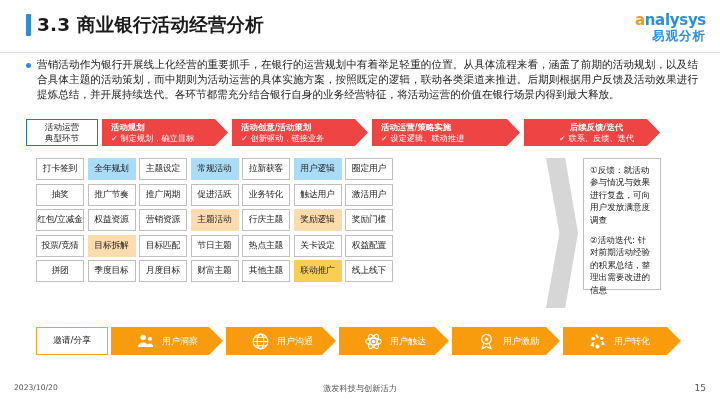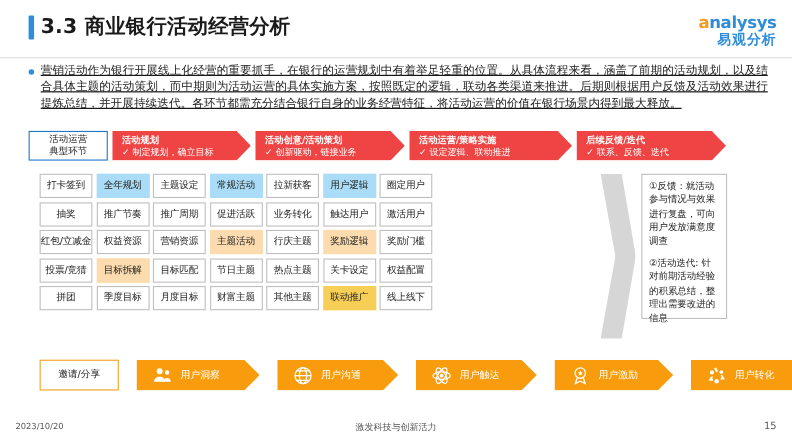--- a/index.html
+++ b/index.html
@@ -18,40 +18,40 @@
   .title-text{font-size:18.5px;font-weight:bold;color:#1a1a1a;letter-spacing:.2px;line-height:22px;}
 
   .logo{position:absolute;right:14px;top:12px;text-align:right;}
   .logo-top{font-size:15px;font-weight:bold;color:#2e8ddb;line-height:16px;letter-spacing:-.3px;}
   .logo-top .oc{color:#f59a1e;}
   .logo-sub{font-size:12.5px;font-weight:bold;color:#2e8ddb;line-height:15px;letter-spacing:1px;}
 
   .rule{position:absolute;left:0;right:0;top:52px;height:1px;background:#dcdcdc;}
 
   
-  .intro{position:absolute;left:26px;top:57px;width:672px;display:flex;text-decoration:underline;}
+  .intro{position:absolute;left:26px;top:57px;width:672px;display:flex;}
   .bullet{width:5px;height:5px;border-radius:50%;background:#2e8ddb;margin-top:6px;margin-right:6px;flex:0 0 auto;}
   .intro-text{font-size:10.6px;line-height:15.2px;color:#222;text-align:justify;}
 
   
   .phase-row{position:absolute;left:26px;top:119px;height:27px;display:flex;}
   .phase-first{
     width:72px;height:27px;border:1.6px solid #2076c9;background:#fff;
     display:flex;flex-direction:column;align-items:center;justify-content:center;
     font-size:8.6px;color:#222;line-height:11px;box-sizing:border-box;
   }
   .phase-arrow{
     position:relative;height:27px;background:#ef4444;color:#fff;
     box-sizing:border-box;padding:3px 0 0 9px;margin-left:4px;
     clip-path:polygon(0 0, calc(100% - 13px) 0, 100% 50%, calc(100% - 13px) 100%, 0 100%);
   }
   .phase-arrow.seg2{width:126px;}
   .phase-arrow.seg3{width:136px;}
   .phase-arrow.seg4{width:148px;}
-  .phase-arrow.seg5{width:136px;}
+  .phase-arrow.seg5{width:136px;text-align:center;}
   .phase-t1{font-size:8.4px;font-weight:bold;line-height:11px;}
   .phase-t2{font-size:8.2px;line-height:11px;}
 
   
   .grid{position:absolute;left:36px;top:158px;}
   .grid-row{display:flex;margin-bottom:3.5px;}
   .cell{
     width:48px;height:22px;margin-right:3.5px;
     border:1px solid #bfbfbf;background:#fff;
     display:flex;align-items:center;justify-content:center;
@@ -80,21 +80,21 @@
   
   .bottom-row{position:absolute;left:36px;top:327px;height:20px;display:flex;}
   .bot-first{
     width:72px;height:28px;border:1.6px solid #f5a01e;background:#fff;
     display:flex;align-items:center;justify-content:center;
     font-size:8.8px;color:#222;box-sizing:border-box;
   }
   .bot-arrow{
     position:relative;height:28px;background:#f89c0e;color:#fff;
     display:flex;align-items:center;box-sizing:border-box;
-    padding-left:14px;margin-left:16px;
+    padding-left:25px;margin-left:3px;
     clip-path:polygon(0 0, calc(100% - 14px) 0, 100% 50%, calc(100% - 14px) 100%, 0 100%);
   }
   .bot-arrow.b1{width:112px;}
   .bot-arrow.b2{width:110px;}
   .bot-arrow.b3{width:110px;}
   .bot-arrow.b4{width:108px;}
   .bot-arrow.b5{width:118px;}
   .bot-ico{width:19px;height:19px;flex:0 0 auto;margin-right:7px;}
   .bot-ico svg{display:block;}
   .bot-label{font-size:9px;}

